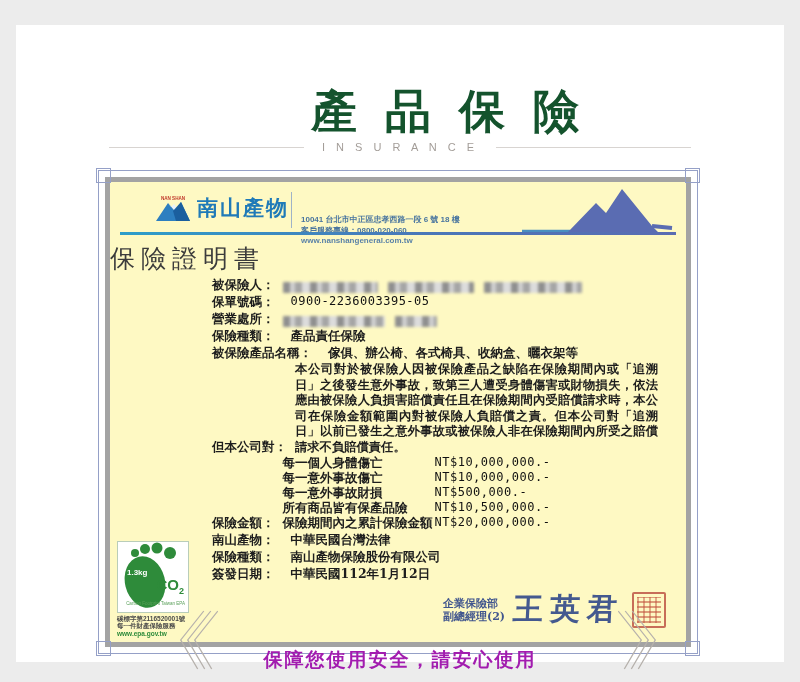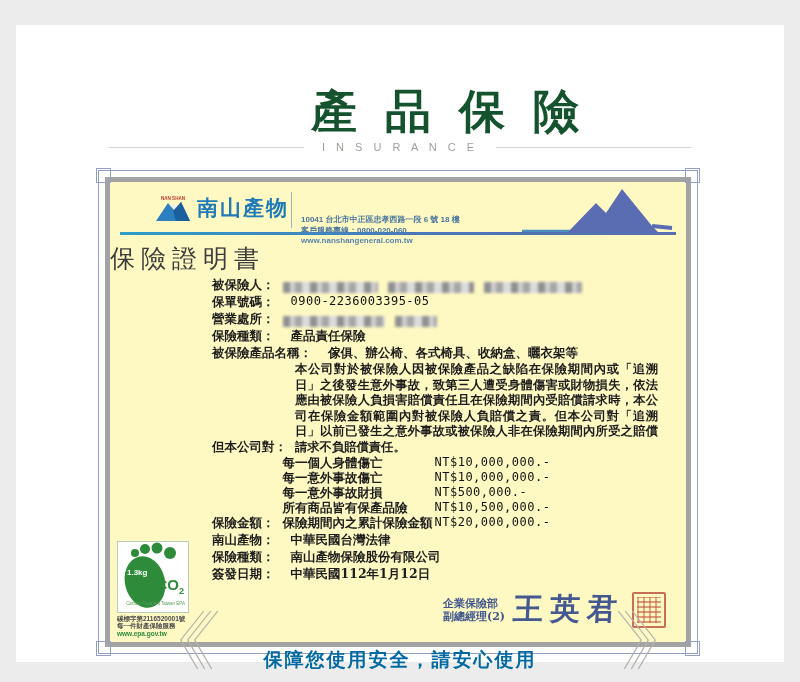--- a/index.html
+++ b/index.html
@@ -105,21 +105,21 @@
       repeating-linear-gradient(90deg,rgba(185,60,45,.45) 0 2px,transparent 2px 6px);
   }
 
   
   .footer-quote{
     position:absolute;top:586px;left:0;width:100%;text-align:center;
     font-size:23px;font-weight:700;color:#4a443f;letter-spacing:3px;
   }
   .footer-sub{
     position:absolute;top:622px;left:0;width:100%;text-align:center;
-    font-size:19px;font-weight:700;color:#0369a1;letter-spacing:2px;
+    font-size:19px;font-weight:700;color:#a21caf;letter-spacing:2px;
   }
   .chevron{position:absolute;top:584px;}
   .chevron.left{left:158px;}
   .chevron.right{left:602px;}
 </style>
 </head>
 <body>
 
 <div class="card">
 

